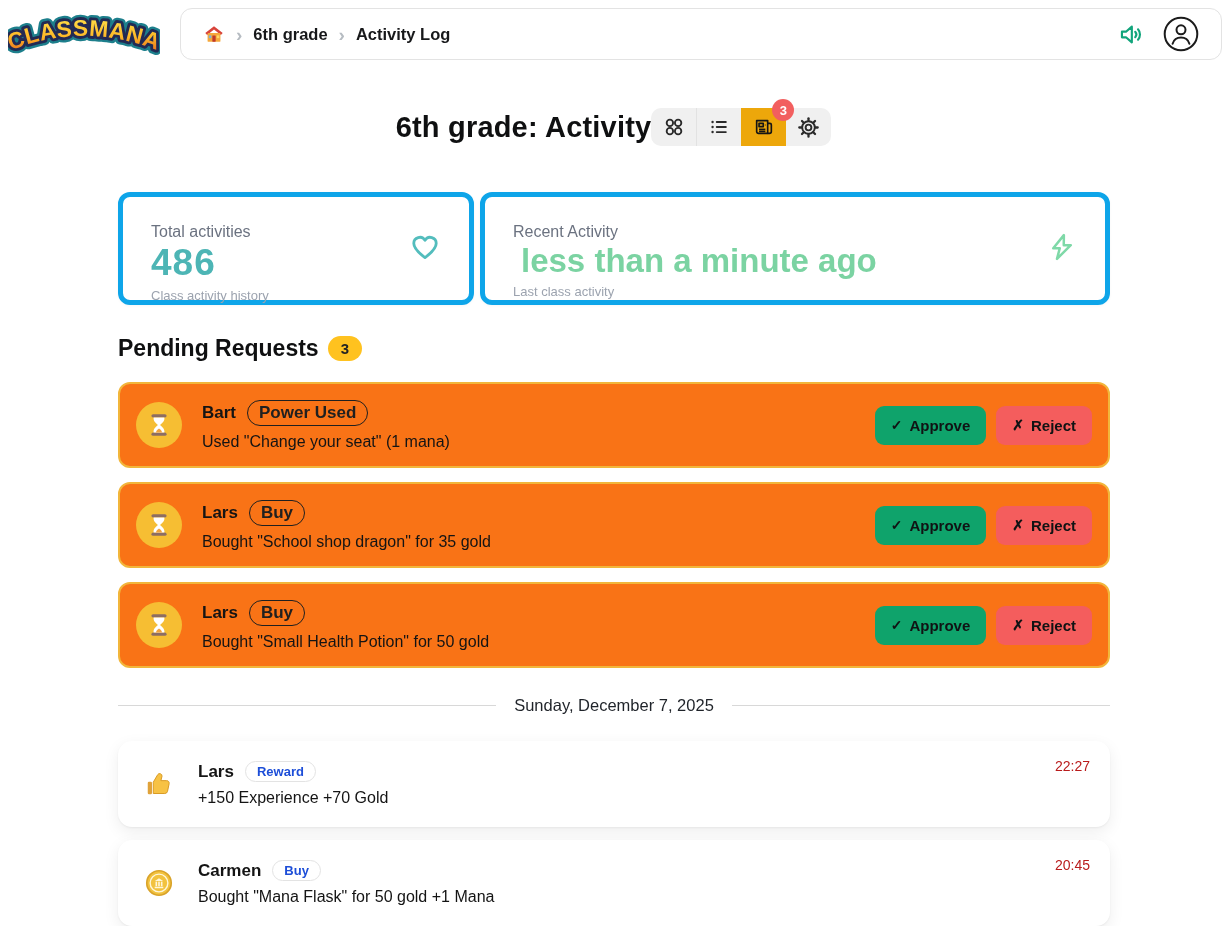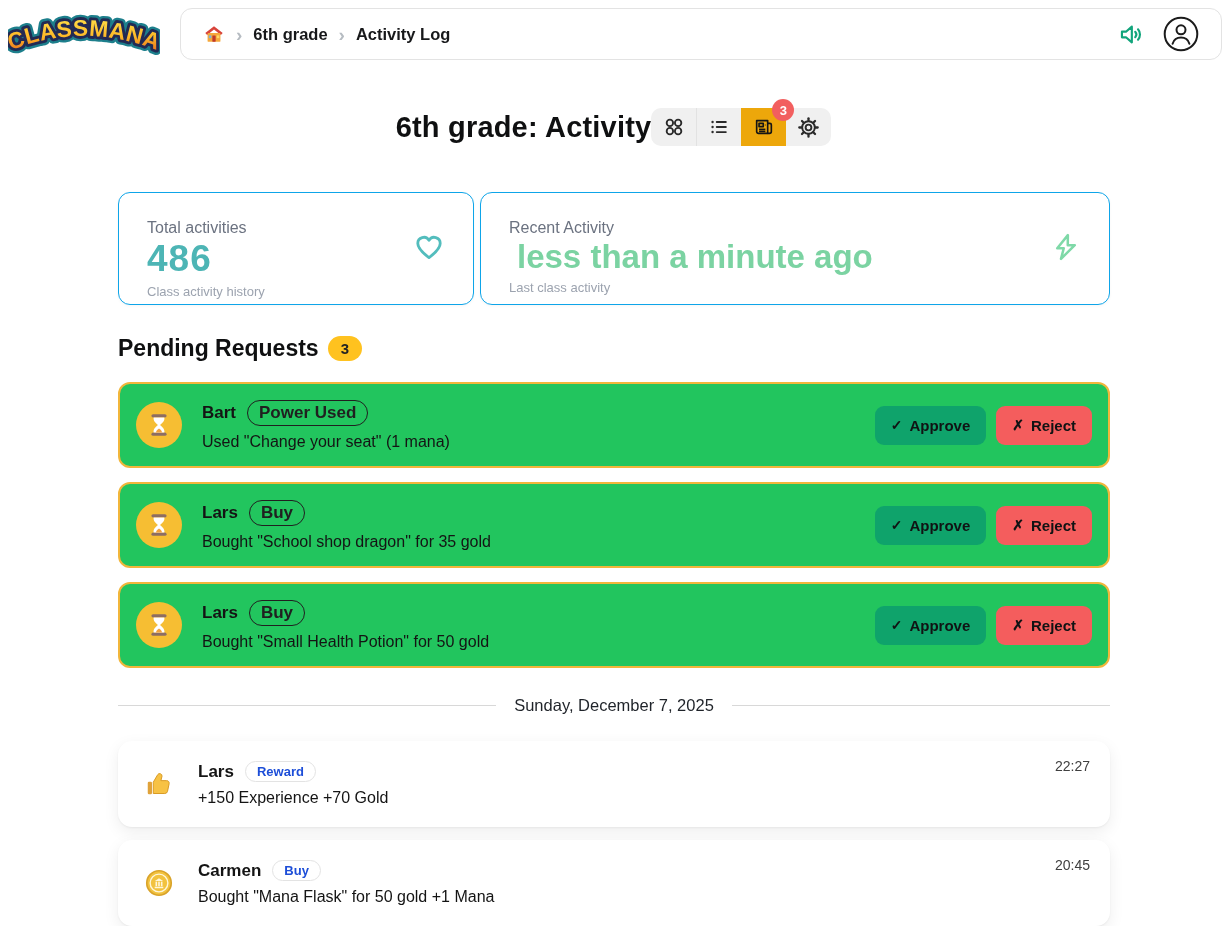--- a/index.html
+++ b/index.html
@@ -71,21 +71,21 @@
     pointer-events: none;
   }
 
   
   .content { width: 992px; margin: 0 auto; }
 
   
   .stats-row { display: flex; gap: 6px; margin-top: 46px; }
   .stat-card {
     position: relative;
-    border: 1px solid #0ea5e9;
+    border: 5px solid #0ea5e9;
     border-radius: 12px;
     background: #fff;
     box-shadow: 0 1px 3px rgba(0,0,0,0.04);
     padding: 26px 28px 24px;
     height: 113px;
   }
   .stat-card.total { width: 356px; flex: none; }
   .stat-card.recent { flex: 1; }
   .stat-label { font-size: 16px; color: #6b7280; }
   .stat-value-teal { margin-top: 3px; font-size: 37px; font-weight: bold; color: #4DB5B5; line-height: 1; letter-spacing: 1px; }
@@ -99,21 +99,21 @@
   .count-pill {
     background: #FFC21F;
     border-radius: 999px;
     padding: 4px 13px;
     font-size: 15px; font-weight: bold; color: #242424;
   }
   .request-card {
     display: flex; align-items: center;
     height: 86px;
     border: 2px solid #F2B63B;
-    background: #22c55e;
+    background: #f97316;
     border-radius: 12px;
     padding: 0 16px;
     margin-bottom: 14px;
   }
   .req-avatar {
     width: 46px; height: 46px; flex: none;
     border-radius: 50%;
     background: #F6BE33;
     display: flex; align-items: center; justify-content: center;
   }
@@ -150,21 +150,21 @@
   }
   .hist-icon { width: 42px; flex: none; display: flex; justify-content: center; }
   .hist-info { margin-left: 18px; }
   .badge-light {
     border: 1px solid #e3e3e3;
     background: #fff;
     border-radius: 999px;
     padding: 2px 11px;
     font-size: 13px; font-weight: bold; color: #1d4ed8;
   }
-  .hist-time { position: absolute; top: 17px; right: 20px; font-size: 14px; color: #404040; }
+  .hist-time { position: absolute; top: 17px; right: 20px; font-size: 14px; color: #b91c1c; }
 </style>
 </head>
 <body>
 
 <div class="topbar">
   <svg class="logo-svg" width="152" height="60" viewBox="0 0 160 60">
     <defs>
       <linearGradient id="lg" x1="0" y1="0" x2="0" y2="1">
         <stop offset="0" stop-color="#FFE44D"></stop>
         <stop offset="0.55" stop-color="#FDB827"></stop>

